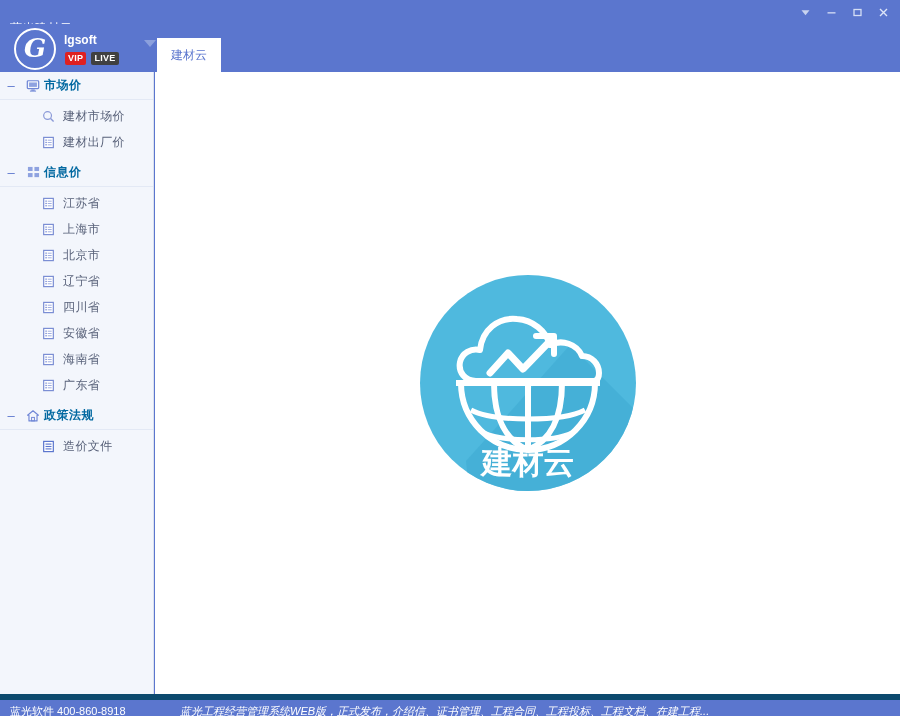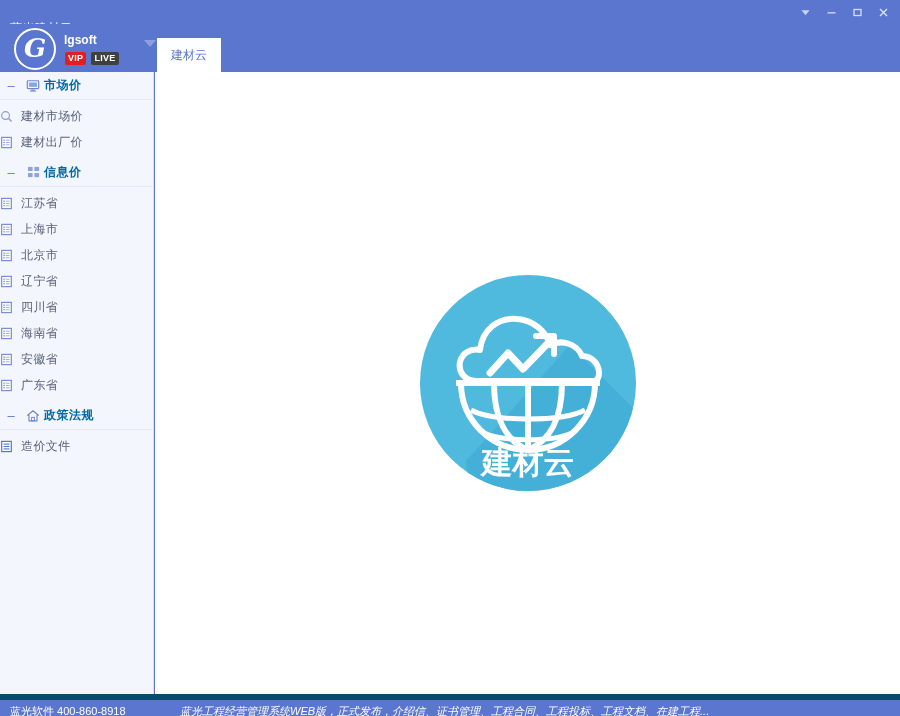--- a/index.html
+++ b/index.html
@@ -183,20 +183,21 @@
     font-weight: bold;
     color: #0369a1;
     margin-left: 0;
     letter-spacing: 0.5px;
   }
   .group-items { padding: 3px 0 4px 0; }
   .nav-item {
     height: 26px;
     display: flex;
     align-items: center;
+    padding-left: 42px;
     cursor: default;
   }
   .nav-icon {
     width: 18px;
     display: flex;
     align-items: center;
     justify-content: flex-start;
   }
   .nav-label {
     font-size: 12px;
@@ -433,35 +434,35 @@
           <svg width="13" height="13" viewBox="0 0 14 14">
             <rect x="1.8" y="1.5" width="10.4" height="11" fill="#ffffff" stroke="#7b8ed4" stroke-width="1.3"></rect>
             <rect x="3.6" y="3.8" width="1.6" height="1.3" fill="#7b8ed4"></rect>
             <rect x="3.6" y="6.3" width="1.6" height="1.3" fill="#7b8ed4"></rect>
             <rect x="3.6" y="8.8" width="1.6" height="1.3" fill="#7b8ed4"></rect>
             <rect x="6.2" y="4" width="4.2" height="1" fill="#9aa9df"></rect>
             <rect x="6.2" y="6.5" width="4.2" height="1" fill="#9aa9df"></rect>
             <rect x="6.2" y="9" width="4.2" height="1" fill="#9aa9df"></rect>
           </svg>
         </div>
+        <div class="nav-label">安徽省</div>
+      </div>
+      <div class="nav-item">
+        <div class="nav-icon">
+          <svg width="13" height="13" viewBox="0 0 14 14">
+            <rect x="1.8" y="1.5" width="10.4" height="11" fill="#ffffff" stroke="#7b8ed4" stroke-width="1.3"></rect>
+            <rect x="3.6" y="3.8" width="1.6" height="1.3" fill="#7b8ed4"></rect>
+            <rect x="3.6" y="6.3" width="1.6" height="1.3" fill="#7b8ed4"></rect>
+            <rect x="3.6" y="8.8" width="1.6" height="1.3" fill="#7b8ed4"></rect>
+            <rect x="6.2" y="4" width="4.2" height="1" fill="#9aa9df"></rect>
+            <rect x="6.2" y="6.5" width="4.2" height="1" fill="#9aa9df"></rect>
+            <rect x="6.2" y="9" width="4.2" height="1" fill="#9aa9df"></rect>
+          </svg>
+        </div>
         <div class="nav-label">海南省</div>
-      </div>
-      <div class="nav-item">
-        <div class="nav-icon">
-          <svg width="13" height="13" viewBox="0 0 14 14">
-            <rect x="1.8" y="1.5" width="10.4" height="11" fill="#ffffff" stroke="#7b8ed4" stroke-width="1.3"></rect>
-            <rect x="3.6" y="3.8" width="1.6" height="1.3" fill="#7b8ed4"></rect>
-            <rect x="3.6" y="6.3" width="1.6" height="1.3" fill="#7b8ed4"></rect>
-            <rect x="3.6" y="8.8" width="1.6" height="1.3" fill="#7b8ed4"></rect>
-            <rect x="6.2" y="4" width="4.2" height="1" fill="#9aa9df"></rect>
-            <rect x="6.2" y="6.5" width="4.2" height="1" fill="#9aa9df"></rect>
-            <rect x="6.2" y="9" width="4.2" height="1" fill="#9aa9df"></rect>
-          </svg>
-        </div>
-        <div class="nav-label">安徽省</div>
       </div>
       <div class="nav-item">
         <div class="nav-icon">
           <svg width="13" height="13" viewBox="0 0 14 14">
             <rect x="1.8" y="1.5" width="10.4" height="11" fill="#ffffff" stroke="#7b8ed4" stroke-width="1.3"></rect>
             <rect x="3.6" y="3.8" width="1.6" height="1.3" fill="#7b8ed4"></rect>
             <rect x="3.6" y="6.3" width="1.6" height="1.3" fill="#7b8ed4"></rect>
             <rect x="3.6" y="8.8" width="1.6" height="1.3" fill="#7b8ed4"></rect>
             <rect x="6.2" y="4" width="4.2" height="1" fill="#9aa9df"></rect>
             <rect x="6.2" y="6.5" width="4.2" height="1" fill="#9aa9df"></rect>

